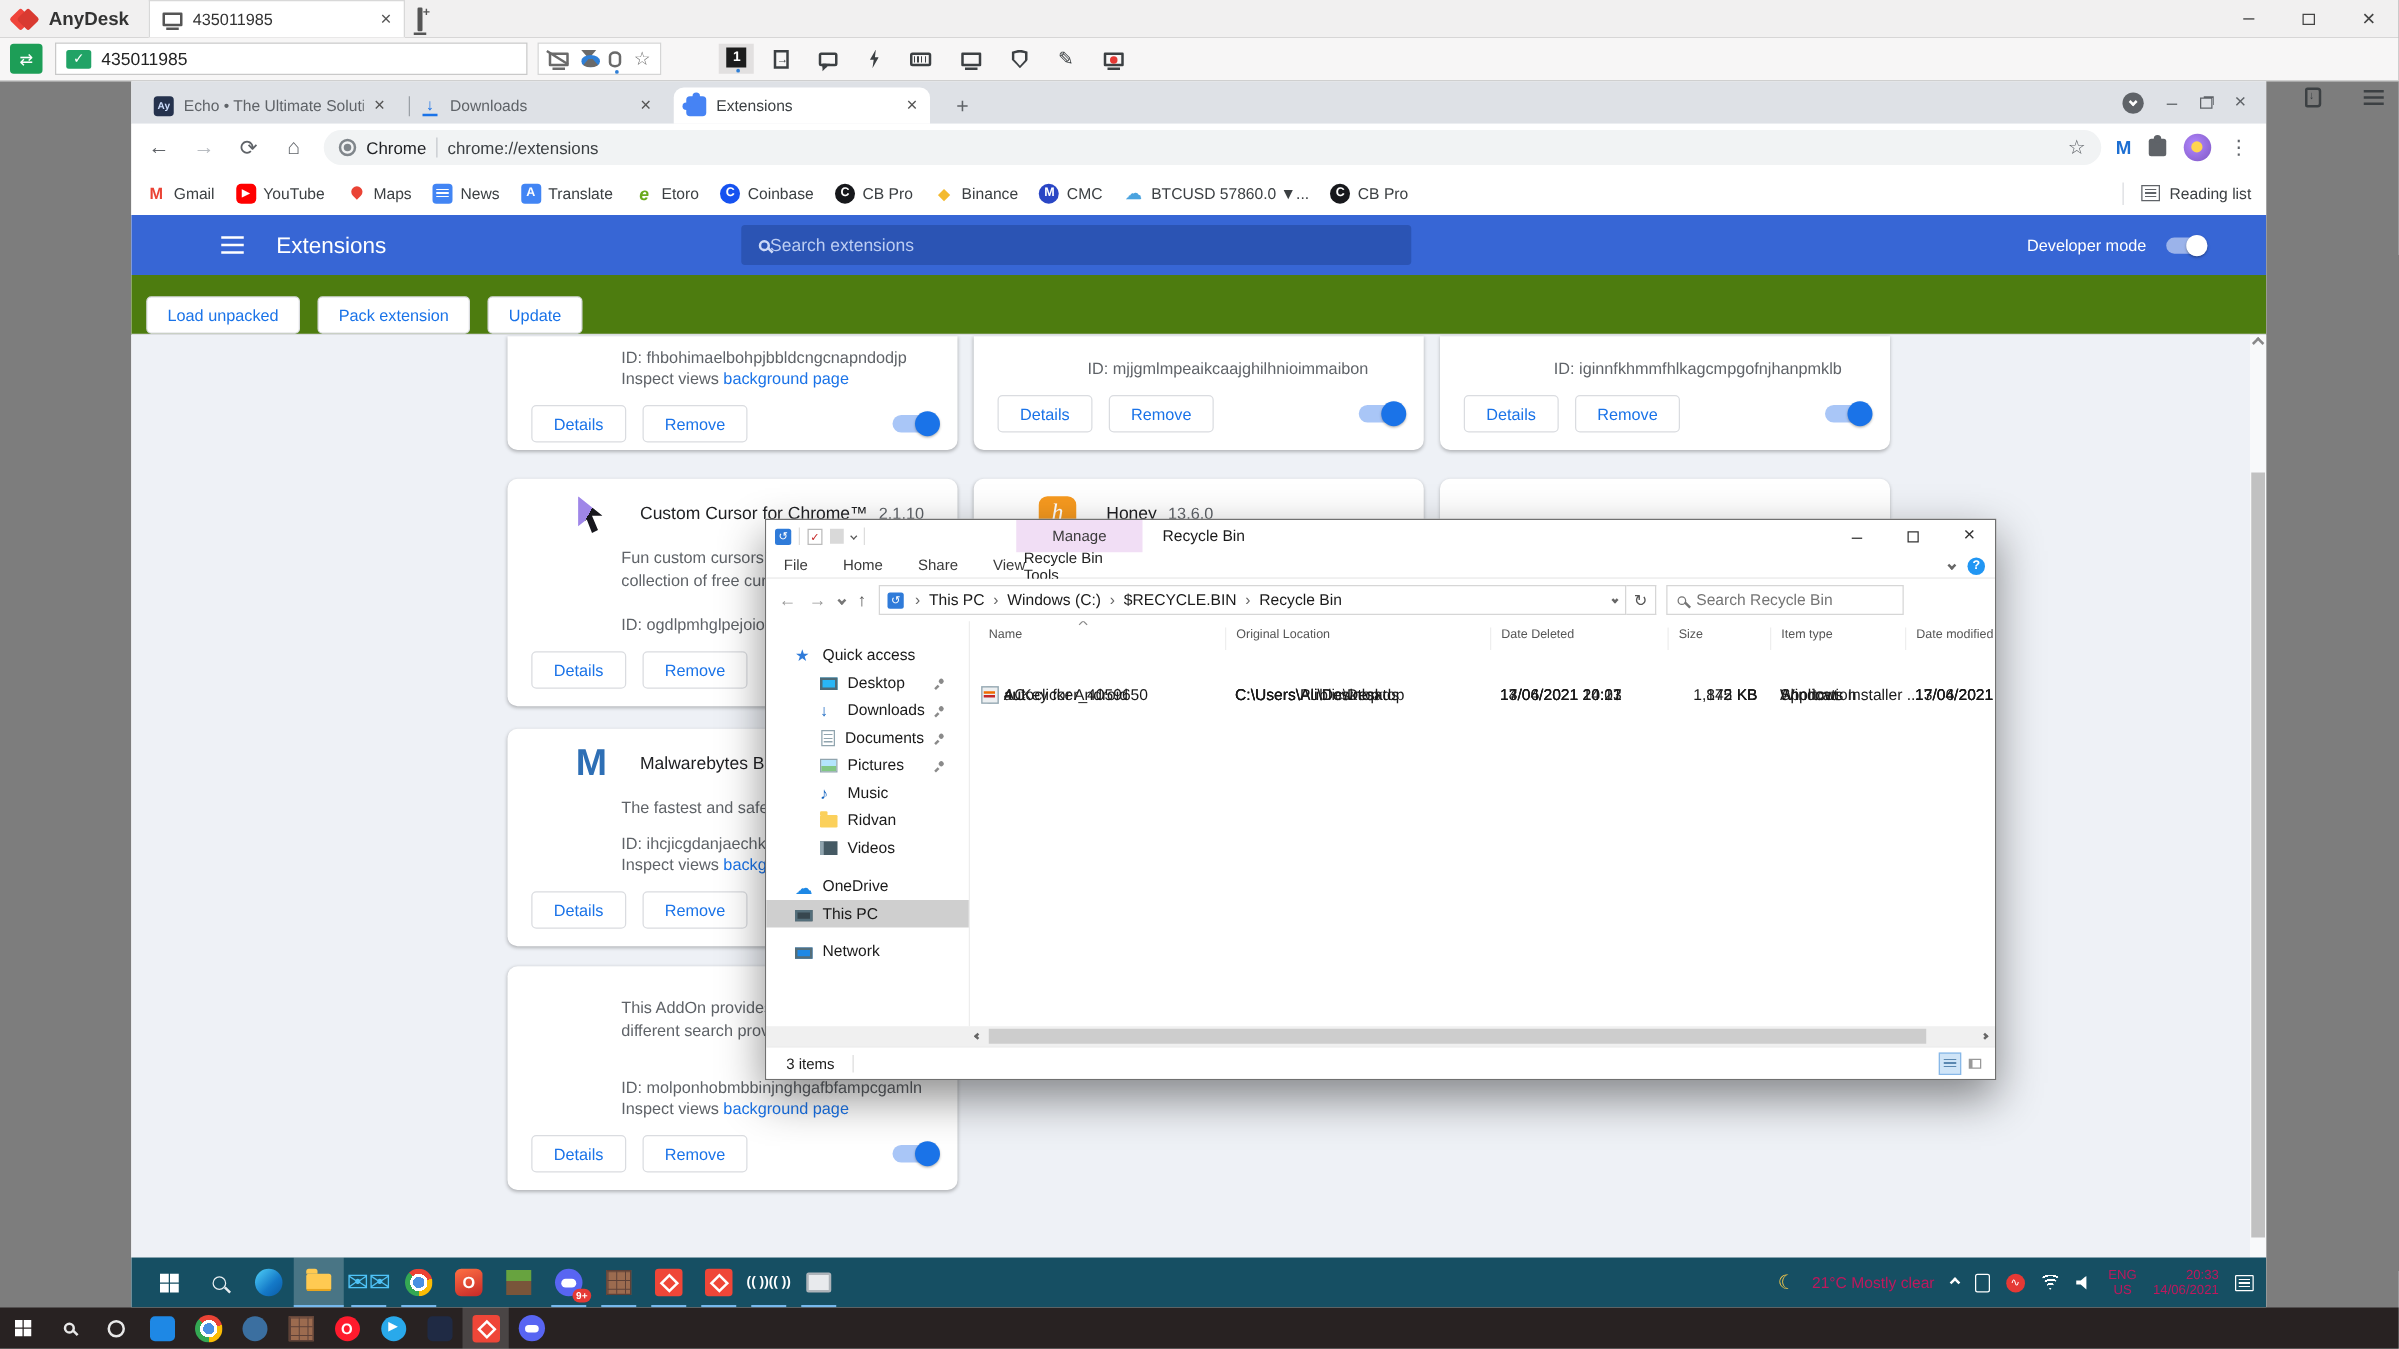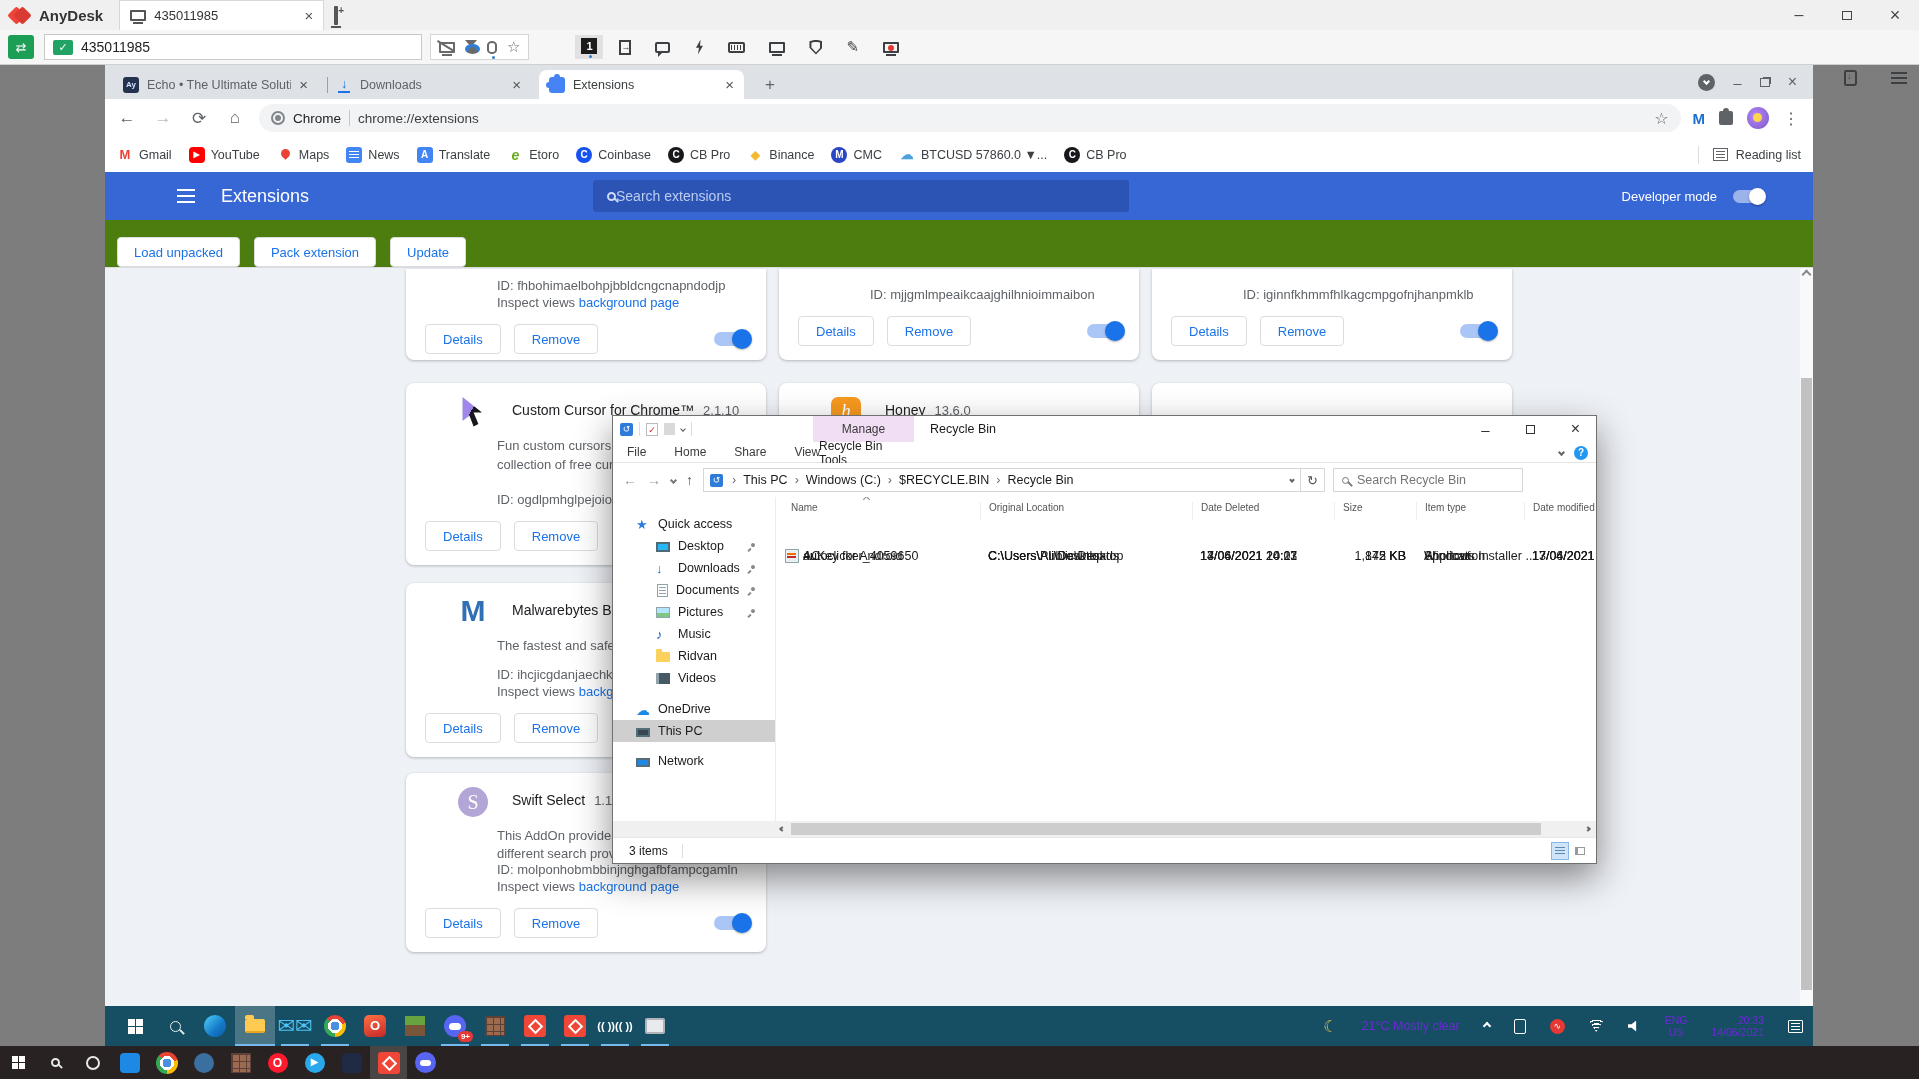--- a/index.html
+++ b/index.html
@@ -306,21 +306,21 @@
 .tb-office .ball::before{content:'O'}
 .mineblock{width:20px;height:20px;background:linear-gradient(#67a33f 0 45%,#79553a 45%)}
 .discball{width:22px;height:22px;border-radius:50%;background:#5865f2;position:relative}
 .discball::after{content:'';position:absolute;left:5px;top:8px;width:12px;height:7px;background:#fff;border-radius:4px}
 .craft{width:20px;height:20px;background:#9c6b4f;border:1px solid #5d4037;background-image:linear-gradient(#5d4037 1px,transparent 1px),linear-gradient(90deg,#5d4037 1px,transparent 1px);background-size:7px 7px}
 .adtile{width:22px;height:22px;background:#ef4638;border-radius:3px;position:relative}
 .adtile::after{content:'';position:absolute;left:6px;top:6px;width:7px;height:7px;border:2px solid #fff;transform:rotate(45deg)}
 .tb-voice{color:#fff;font-size:11px;font-weight:bold}
 .tb-voice::before{content:'(( ))'}
 .tb-winapp i{width:20px;height:16px;background:#e8eaed;border:2px solid #aeb4ba;border-radius:2px}
-#r-tray{position:absolute;right:10px;top:941px;height:40px;display:flex;align-items:center;gap:24px;color:#6d28d9}
+#r-tray{position:absolute;right:10px;top:941px;height:40px;display:flex;align-items:center;gap:13px;color:#be185d}
 .moon{color:#f6c94a;font-size:16px}
 .moon::before{content:'☾'}
 .weather{font-size:12.5px;white-space:nowrap}
 #r-tray .chev,#h-tray .chev{width:6px;height:6px;color:#fff}
 .tablet{width:12px;height:15px;border:1.5px solid #fff;border-radius:2px}
 .redhb{width:15px;height:15px;border-radius:50%;background:#e53935;color:#fff;font-size:9px;text-align:center;line-height:15px}
 .redhb::before{content:'∿'}
 .wifi{width:15px;height:12px;background:radial-gradient(circle at 50% 100%,#fff 0 2px,transparent 2px 4px,#fff 4px 5.5px,transparent 5.5px 7.5px,#fff 7.5px 9px,transparent 9px 11px,#fff 11px 12.5px,transparent 12.5px);clip-path:polygon(50% 100%,0 0,100% 0)}
 .spk{width:13px;height:11px;background:#fff;clip-path:polygon(0 35%,30% 35%,65% 0,65% 100%,30% 65%,0 65%);position:relative}
 .stack{display:flex;flex-direction:column;align-items:center;font-size:10.5px;line-height:12px}
@@ -627,24 +627,20 @@
         <div class="cspace"></div>
         <div class="cid">ID: ihcjicgdanjaechkg</div>
         <div class="cinspect"><span>Inspect views</span> <a>backgro</a></div>
         <div class="cbtns">
           <button class="cbtn">Details</button>
           <button class="cbtn">Remove</button>
           <span class="ctog"></span>
         </div>
       </div>
         <div class="card r4 c1">
-        <div class="chead">
-          <span class="cico ic-swift"></span>
-          <span class="cname"><span>Swift Select</span><span class="cver">1.1</span></span>
-        </div>
         <div class="cdesc">This AddOn provides a</div>
         <div class="cdesc d2">different search provi</div>
         <div class="cspace"></div>
         <div class="cid">ID: molponhobmbbinjnghgafbfampcgamln</div>
         <div class="cinspect"><span>Inspect views</span> <a>background page</a></div>
         <div class="cbtns">
           <button class="cbtn">Details</button>
           <button class="cbtn">Remove</button>
           <span class="ctog"></span>
         </div>

